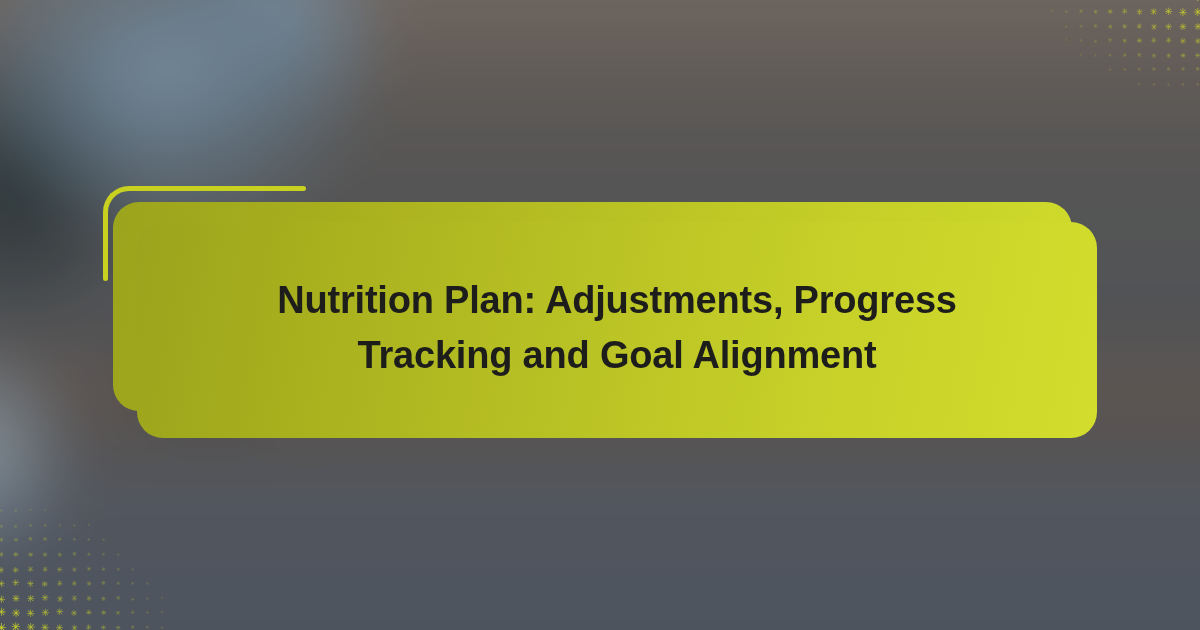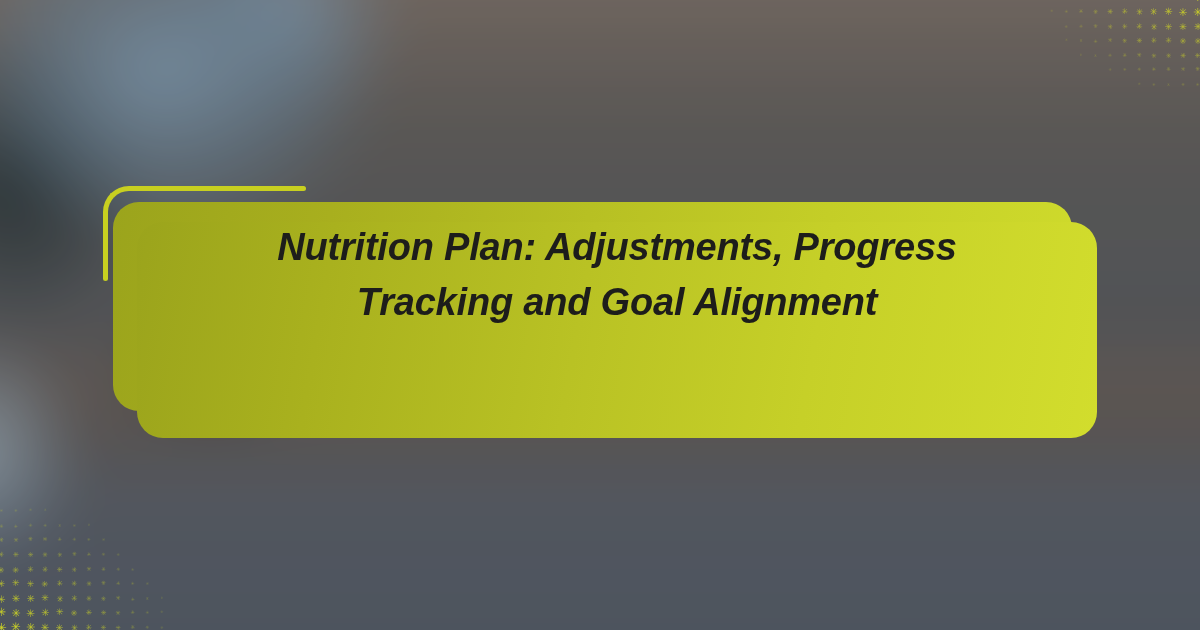--- a/index.html
+++ b/index.html
@@ -140,22 +140,22 @@
 
   .card-front {
     position: absolute;
     left: 137px;
     top: 222px;
     width: 960px;
     height: 216px;
     border-radius: 26px;
     background: linear-gradient(100deg, #9ba41c 0%, #a9b11e 20%, #b9c224 46%, #c6d028 70%, #d2dd2d 100%);
     display: flex;
+    align-items: center;
     justify-content: center;
-    font-style: italic;
   }
 
   .card-title {
     margin: 0;
     padding: 0 66px;
     width: 100%;
     box-sizing: border-box;
     text-align: center;
     color: #1d1d1b;
     font-family: "Liberation Sans", sans-serif;

